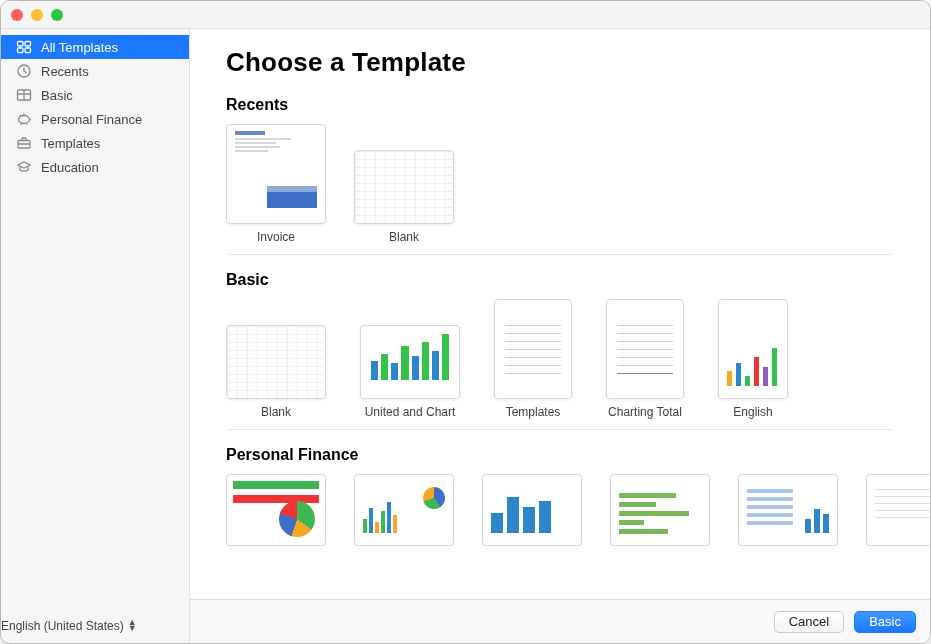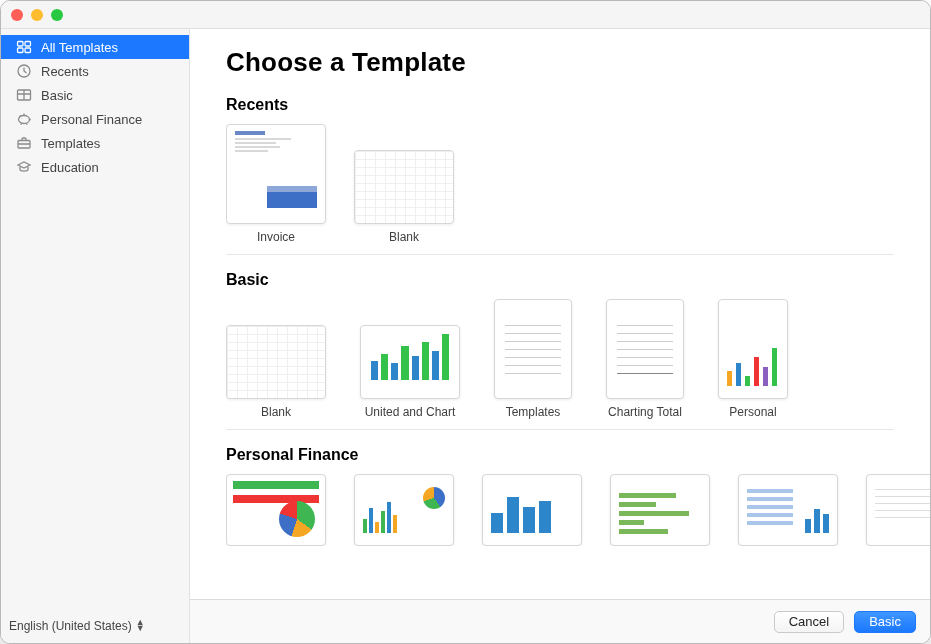--- a/index.html
+++ b/index.html
@@ -12,21 +12,21 @@
   .tl-yel { background:#febc2e; }
   .tl-grn { background:#28c840; }
   .body { flex:1; display:flex; min-height:0;}
   .sidebar { width:189px; background:#f6f6f6; border-right:1px solid #e2e2e2; display:flex; flex-direction:column;}
   .sb-list { flex:1; padding-top:6px;}
   .sb-item { display:flex; align-items:center; gap:8px; padding:4px 14px; font-size:13px; color:#444; cursor:default;}
   .sb-item.active { background:#1b78ff; color:#fff;}
   .sb-item.active .sb-icon { color:#fff;}
   .sb-icon { width:18px; height:16px; display:flex; align-items:center; justify-content:center; color:#8a8a8a;}
   .sb-icon svg { width:16px; height:16px; }
-  .sb-footer { padding:8px 8px 10px; font-size:12px; color:#444; display:flex; align-items:flex-start; gap:4px; border-top:1px solid transparent;}
+  .sb-footer { padding:8px 0 10px; font-size:12px; color:#444; display:flex; align-items:flex-start; gap:4px; border-top:1px solid transparent;}
   .stepicon { font-size:9px; line-height:6px; color:#555;}
   .content { flex:1; display:flex; flex-direction:column; min-width:0;}
   .scroll { flex:1; overflow:hidden; padding:18px 0 0 36px;}
   h1.title { font-size:26px; font-weight:700; letter-spacing:.2px; margin-bottom:18px; color:#000;}
   h2.section { font-size:16px; font-weight:700; margin:16px 0 10px; color:#000;}
   .divider { border:none; border-top:1px solid #e6e6e6; margin:10px 36px 0 0;}
   .row { display:flex; gap:28px; overflow:hidden; }
   .row.basic { gap:34px; }
   .card { display:flex; flex-direction:column; align-items:center; gap:6px; flex:0 0 auto;}
   .thumb { width:100px; height:100px; background:#fff; border:1px solid #d7d7d7; border-radius:4px; box-shadow:0 1px 3px rgba(0,0,0,.08); overflow:hidden; position:relative; cursor:default;}
@@ -259,21 +259,21 @@
             <div class="thumb" style="width:70px;">
               <div class="mini-charting">
                 <span style="height:35%;background:#f5a623"></span>
                 <span style="height:55%;background:#2d86c9"></span>
                 <span style="height:25%;background:#34c24a"></span>
                 <span style="height:70%;background:#f03434"></span>
                 <span style="height:45%;background:#8b5fbf"></span>
                 <span style="height:90%;background:#34c24a"></span>
               </div>
             </div>
-            <span class="card-label">Personal</span>
+            <span class="card-label">English</span>
           </div>
         </div>
 
         <hr class="divider">
 
         <h2 class="section">Personal Finance</h2>
         <div class="row pf-row">
 
           <div class="card">
             <div class="thumb">

